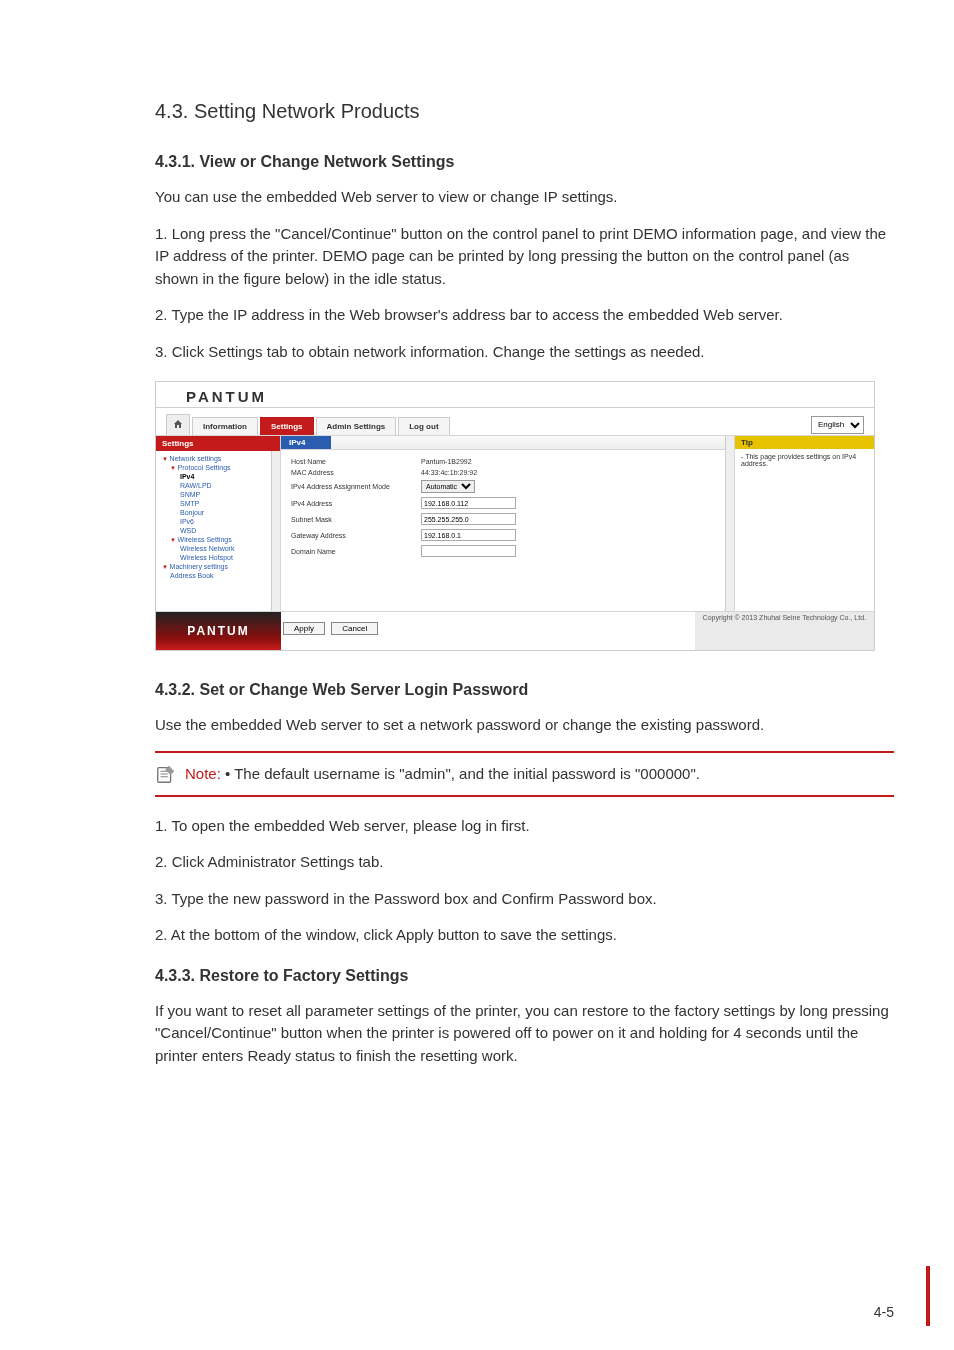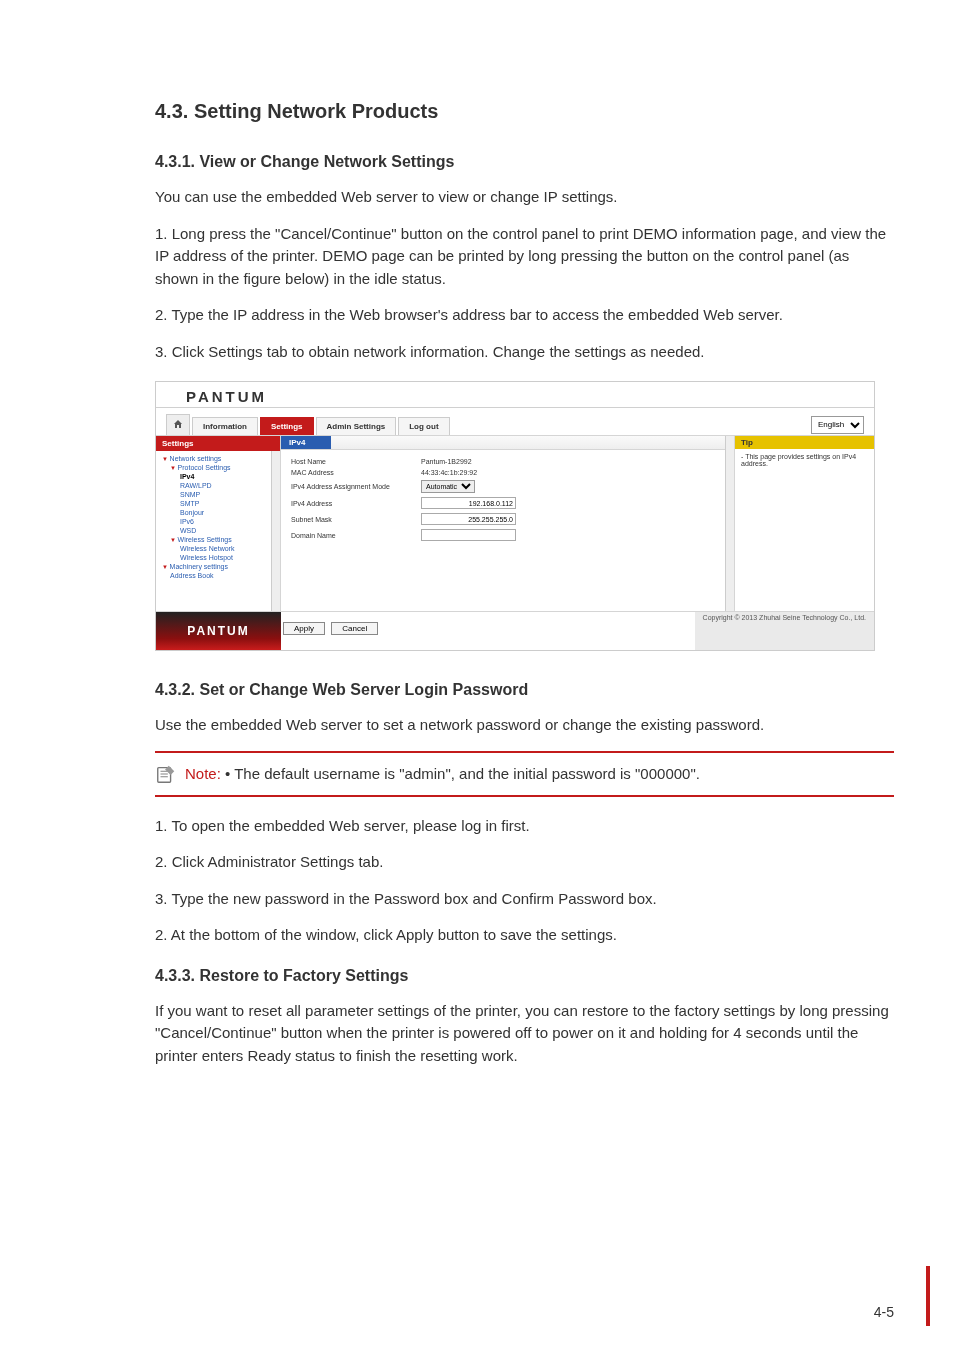--- a/index.html
+++ b/index.html
@@ -12,21 +12,21 @@
       background: #fff;
       width: 954px;
       margin: 0 auto;
       padding: 100px 60px 40px 155px;
       color: #333;
       position: relative;
       min-height: 1350px;
     }
     .h2 {
       font-size: 20px;
-      font-weight: bold;
+      font-weight: normal;
       color: #333;
       margin-bottom: 30px;
     }
     .h3 {
       font-size: 16px;
       font-weight: bold;
       color: #333;
       margin-top: 20px;
       margin-bottom: 15px;
     }
@@ -177,21 +177,20 @@
     }
     .form-value {
       color: #333;
     }
     .form-input {
       font-size: 7px;
       height: 12px;
       width: 95px;
       border: 1px solid #aaa;
       padding: 0 2px;
-      text-align: right;
     }
     .form-select {
       font-size: 7px;
       height: 13px;
       border: 1px solid #999;
     }
     .form-scrollbar {
       position: absolute;
       right: 0;
       top: 0;
@@ -374,20 +373,24 @@
           </div>
           <div class="form-row">
             <span class="form-label">IPv4 Address</span>
             <input class="form-input" value="192.168.0.112" style="">
           </div>
           <div class="form-row">
             <span class="form-label">Subnet Mask</span>
             <input class="form-input" value="255.255.255.0" style="">
           </div>
           <div class="form-row">
+            <span class="form-label">Gateway Address</span>
+            <input class="form-input" value="192.168.0.1" style="">
+          </div>
+          <div class="form-row">
             <span class="form-label">Domain Name</span>
             <input class="form-input" value="" style="">
           </div>
         </div>
         <div class="form-scrollbar"></div>
       </div>
       <div class="tip-area">
         <div class="tip-header">Tip</div>
         <div class="tip-text">- This page provides settings on IPv4 address.</div>
       </div>

